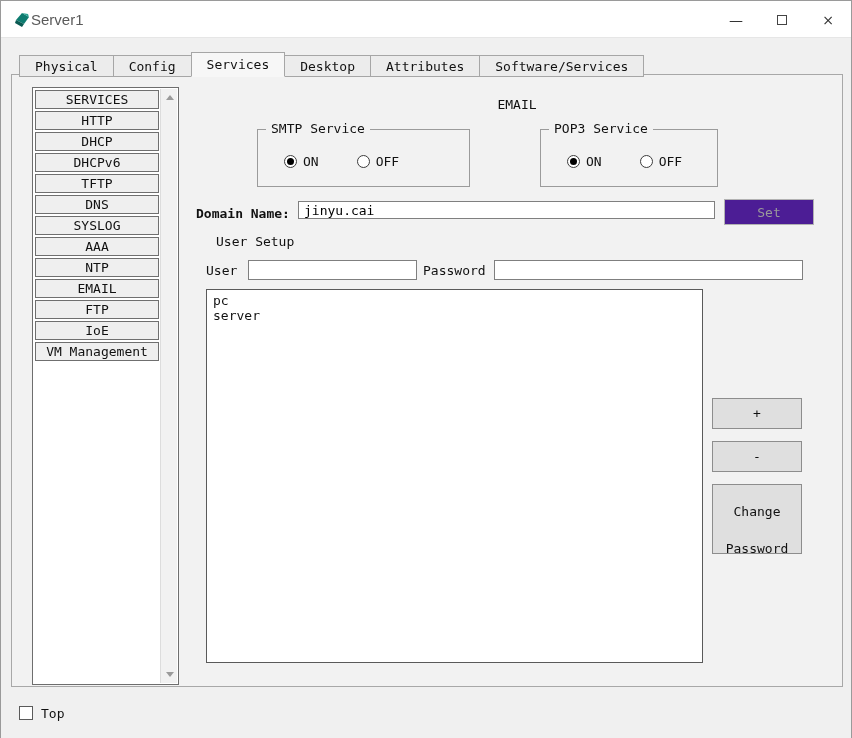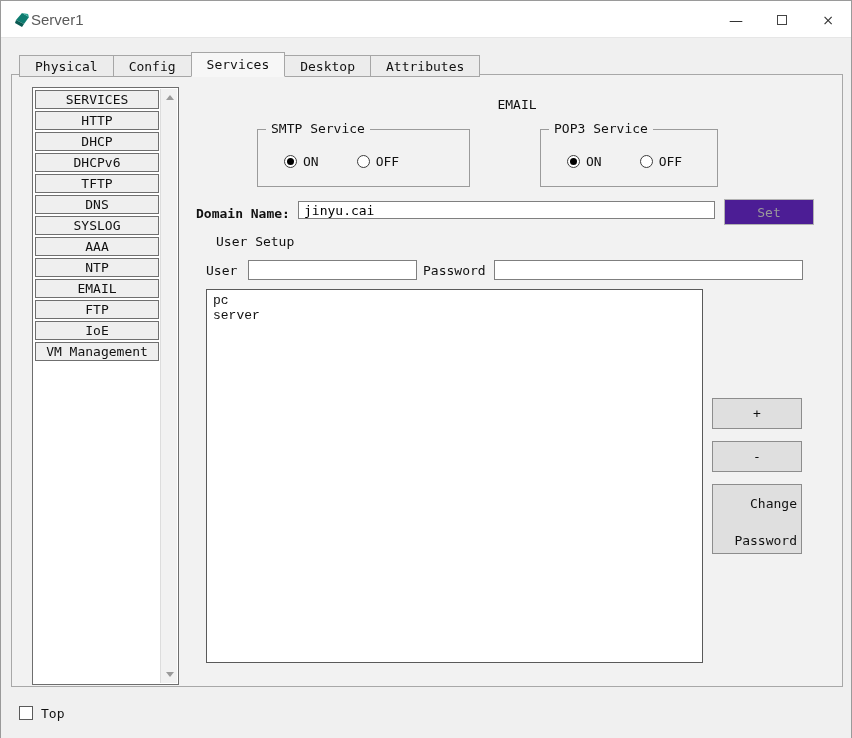--- a/index.html
+++ b/index.html
@@ -55,26 +55,26 @@
   .inp-domain { position:absolute; left:286px; top:126px; width:417px; height:18px; }
   .btn-set { position:absolute; left:712px; top:124px; width:90px; height:26px; background:#4c1d95; border:1px solid #b2b2b2; color:#9a9a9a; font-family:"DejaVu Sans Mono", monospace; font-size:13px; }
 
   .lbl-usersetup { position:absolute; left:204px; top:159px; font-size:13px; }
   .lbl-user { position:absolute; left:194px; top:188px; }
   .inp-user { position:absolute; left:236px; top:185px; width:169px; height:20px; }
   .lbl-password { position:absolute; left:411px; top:188px; }
   .inp-password { position:absolute; left:482px; top:185px; width:309px; height:20px; }
 
   .user-list { position:absolute; left:194px; top:214px; width:497px; height:374px; background:#fff; border:1px solid #5a5a5a; padding:3px 6px; overflow:hidden; }
-  .user-item { font-size:13px; line-height:15px; cursor:default;font-family:Liberation Mono, monospace; }
+  .user-item { font-size:13px; line-height:15px; cursor:default; }
 
   .side-action { position:absolute; left:700px; width:90px; background:#dfdfdf; border:1px solid #8d8d8d; font-family:"DejaVu Sans Mono", monospace; font-size:13px; color:#111; text-align:center; }
   .btn-plus { top:323px; height:31px; }
   .btn-minus { top:366px; height:31px; }
-  .btn-chpwd { top:409px; height:70px; line-height:37px; padding:0 4px; word-spacing:9999px;text-align:right; }
+  .btn-chpwd { top:409px; height:70px; line-height:37px; padding:8px 4px; word-spacing:9999px; }
 
   
   .footer { position:absolute; left:0; top:687px; width:100%; height:50px; background:#f0f0f0; display:flex; align-items:center; }
   .checkbox { width:14px; height:14px; border:1px solid #5a5a5a; background:#fff; margin-left:18px; display:inline-block; }
   .footer-label { margin-left:8px; font-size:13px; }
 </style>
 </head>
 <body>
 
 <div class="window">
@@ -96,20 +96,21 @@
       <span class="win-btn">×</span>
     </div>
   </div>
 
   <div class="tabs">
     <div class="tab">Physical</div>
     <div class="tab">Config</div>
     <div class="tab active">Services</div>
     <div class="tab">Desktop</div>
     <div class="tab">Attributes</div>
+    <div class="tab">Software/Services</div>
   </div>
 
   <div class="frame">
 
     <div class="sidebar">
       <div class="sidebar-buttons">
         <div class="side-btn">SERVICES</div>
         <div class="side-btn">HTTP</div>
         <div class="side-btn">DHCP</div>
         <div class="side-btn">DHCPv6</div>

